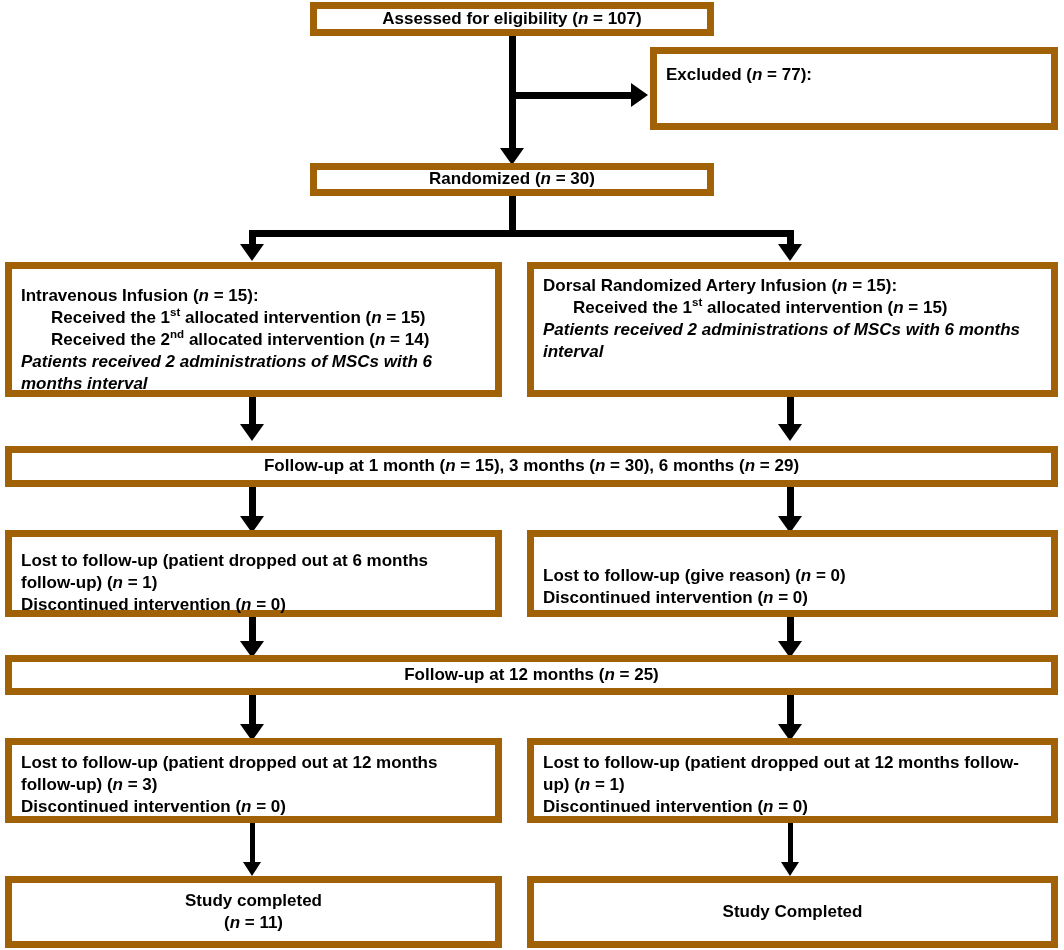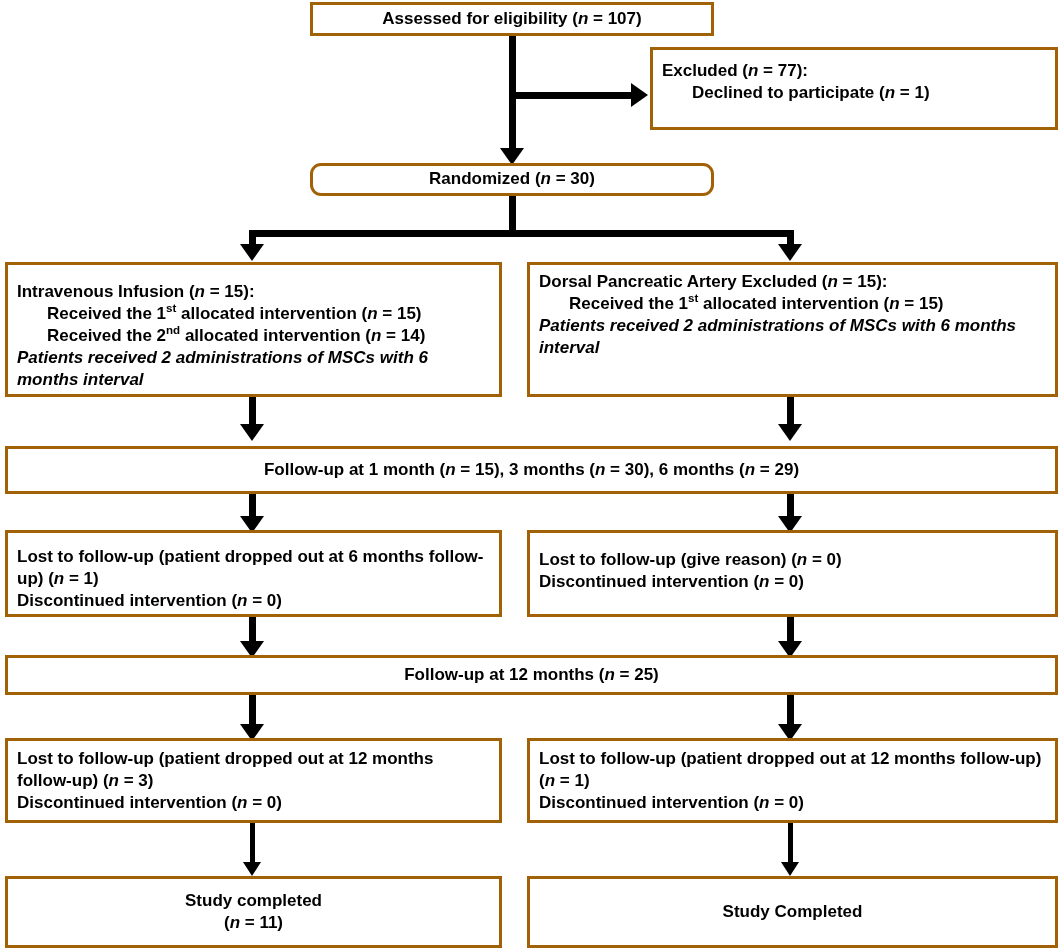--- a/index.html
+++ b/index.html
@@ -14,21 +14,21 @@
   #diagram {
     position: relative;
     width: 1064px;
     height: 950px;
     background: #ffffff;
     overflow: hidden;
   }
   .box {
     position: absolute;
     box-sizing: border-box;
-    border: 3px solid #a16207;
+    border: 7px solid #a16207;
     background: #ffffff;
     color: #000000;
     font-weight: bold;
     font-size: 17px;
     line-height: 1.30;
     z-index: 4;
   }
   .box .inner {
     padding: 5px 9px;
   }
@@ -139,62 +139,61 @@
 
   <div class="box center" style="left:310px; top:2px; width:404px; height:34px;">
     <div class="inner">
       <span>Assessed for eligibility  (</span><span class="nvar">n</span><span> = 107)</span>
     </div>
   </div>
 
   <div class="box" style="left:650px; top:47px; width:408px; height:83px;">
     <div class="inner" style="padding-top:10px;">
       <div><span>Excluded (</span><span class="nvar">n</span><span> = 77):</span></div>
-      <div class="line-ind1"><span>Declined to participate (</span><span class="nvar">n</span><span> = 1)</span></div>
-    </div>
-  </div>
-
-  <div class="box center" style="left:310px; top:163px; width:404px; height:33px;border-radius:11px;">
+    </div>
+  </div>
+
+  <div class="box center" style="left:310px; top:163px; width:404px; height:33px;">
     <div class="inner">
       <span>Randomized (</span><span class="nvar">n</span><span> = 30)</span>
     </div>
   </div>
 
   <div class="box" style="left:5px; top:262px; width:497px; height:135px;">
     <div class="inner" style="padding-top:16px;">
       <div><span>Intravenous Infusion (</span><span class="nvar">n</span><span> = 15):</span></div>
       <div class="line-ind1"><span>Received the 1</span><sup>st</sup><span> allocated intervention (</span><span class="nvar">n</span><span> = 15)</span></div>
       <div class="line-ind1"><span>Received the 2</span><sup>nd</sup><span> allocated intervention (</span><span class="nvar">n</span><span> = 14)</span></div>
       <div class="ital">Patients received 2 administrations of MSCs with  6 months interval</div>
     </div>
   </div>
 
   <div class="box" style="left:527px; top:262px; width:531px; height:135px;">
     <div class="inner" style="padding-top:6px;">
-      <div><span>Dorsal Pancreatic Artery Excluded (</span><span class="nvar">n</span><span> = 15):</span></div>
+      <div><span>Dorsal Randomized Artery Infusion (</span><span class="nvar">n</span><span> = 15):</span></div>
       <div class="line-ind1"><span>Received the 1</span><sup>st</sup><span> allocated intervention (</span><span class="nvar">n</span><span> = 15)</span></div>
       <div class="ital">Patients received 2 administrations of MSCs with  6 months interval</div>
     </div>
   </div>
 
-  <div class="box center" style="left:5px; top:446px; width:1053px; height:48px;">
+  <div class="box center" style="left:5px; top:446px; width:1053px; height:41px;">
     <div class="inner">
       <span>Follow-up at 1 month (</span><span class="nvar">n</span><span> = 15), 3 months (</span><span class="nvar">n</span><span> = 30), 6 months (</span><span class="nvar">n</span><span> = 29)</span>
     </div>
   </div>
 
   <div class="box" style="left:5px; top:530px; width:497px; height:87px;">
     <div class="inner" style="padding-top:13px;">
       <div><span>Lost to follow-up  (patient dropped out at 6 months follow-up) (</span><span class="nvar">n</span><span> = 1)</span></div>
       <div><span>Discontinued intervention (</span><span class="nvar">n</span><span> = 0)</span></div>
     </div>
   </div>
 
   <div class="box" style="left:527px; top:530px; width:531px; height:87px;">
-    <div class="inner" style="padding-top:16px;">
+    <div class="inner" style="padding-top:28px;">
       <div><span>Lost to follow-up  (give reason) (</span><span class="nvar">n</span><span> = 0)</span></div>
       <div><span>Discontinued intervention (</span><span class="nvar">n</span><span> = 0)</span></div>
     </div>
   </div>
 
   <div class="box center" style="left:5px; top:655px; width:1053px; height:40px;">
     <div class="inner">
       <span>Follow-up at 12 months (</span><span class="nvar">n</span><span> = 25)</span>
     </div>
   </div>

